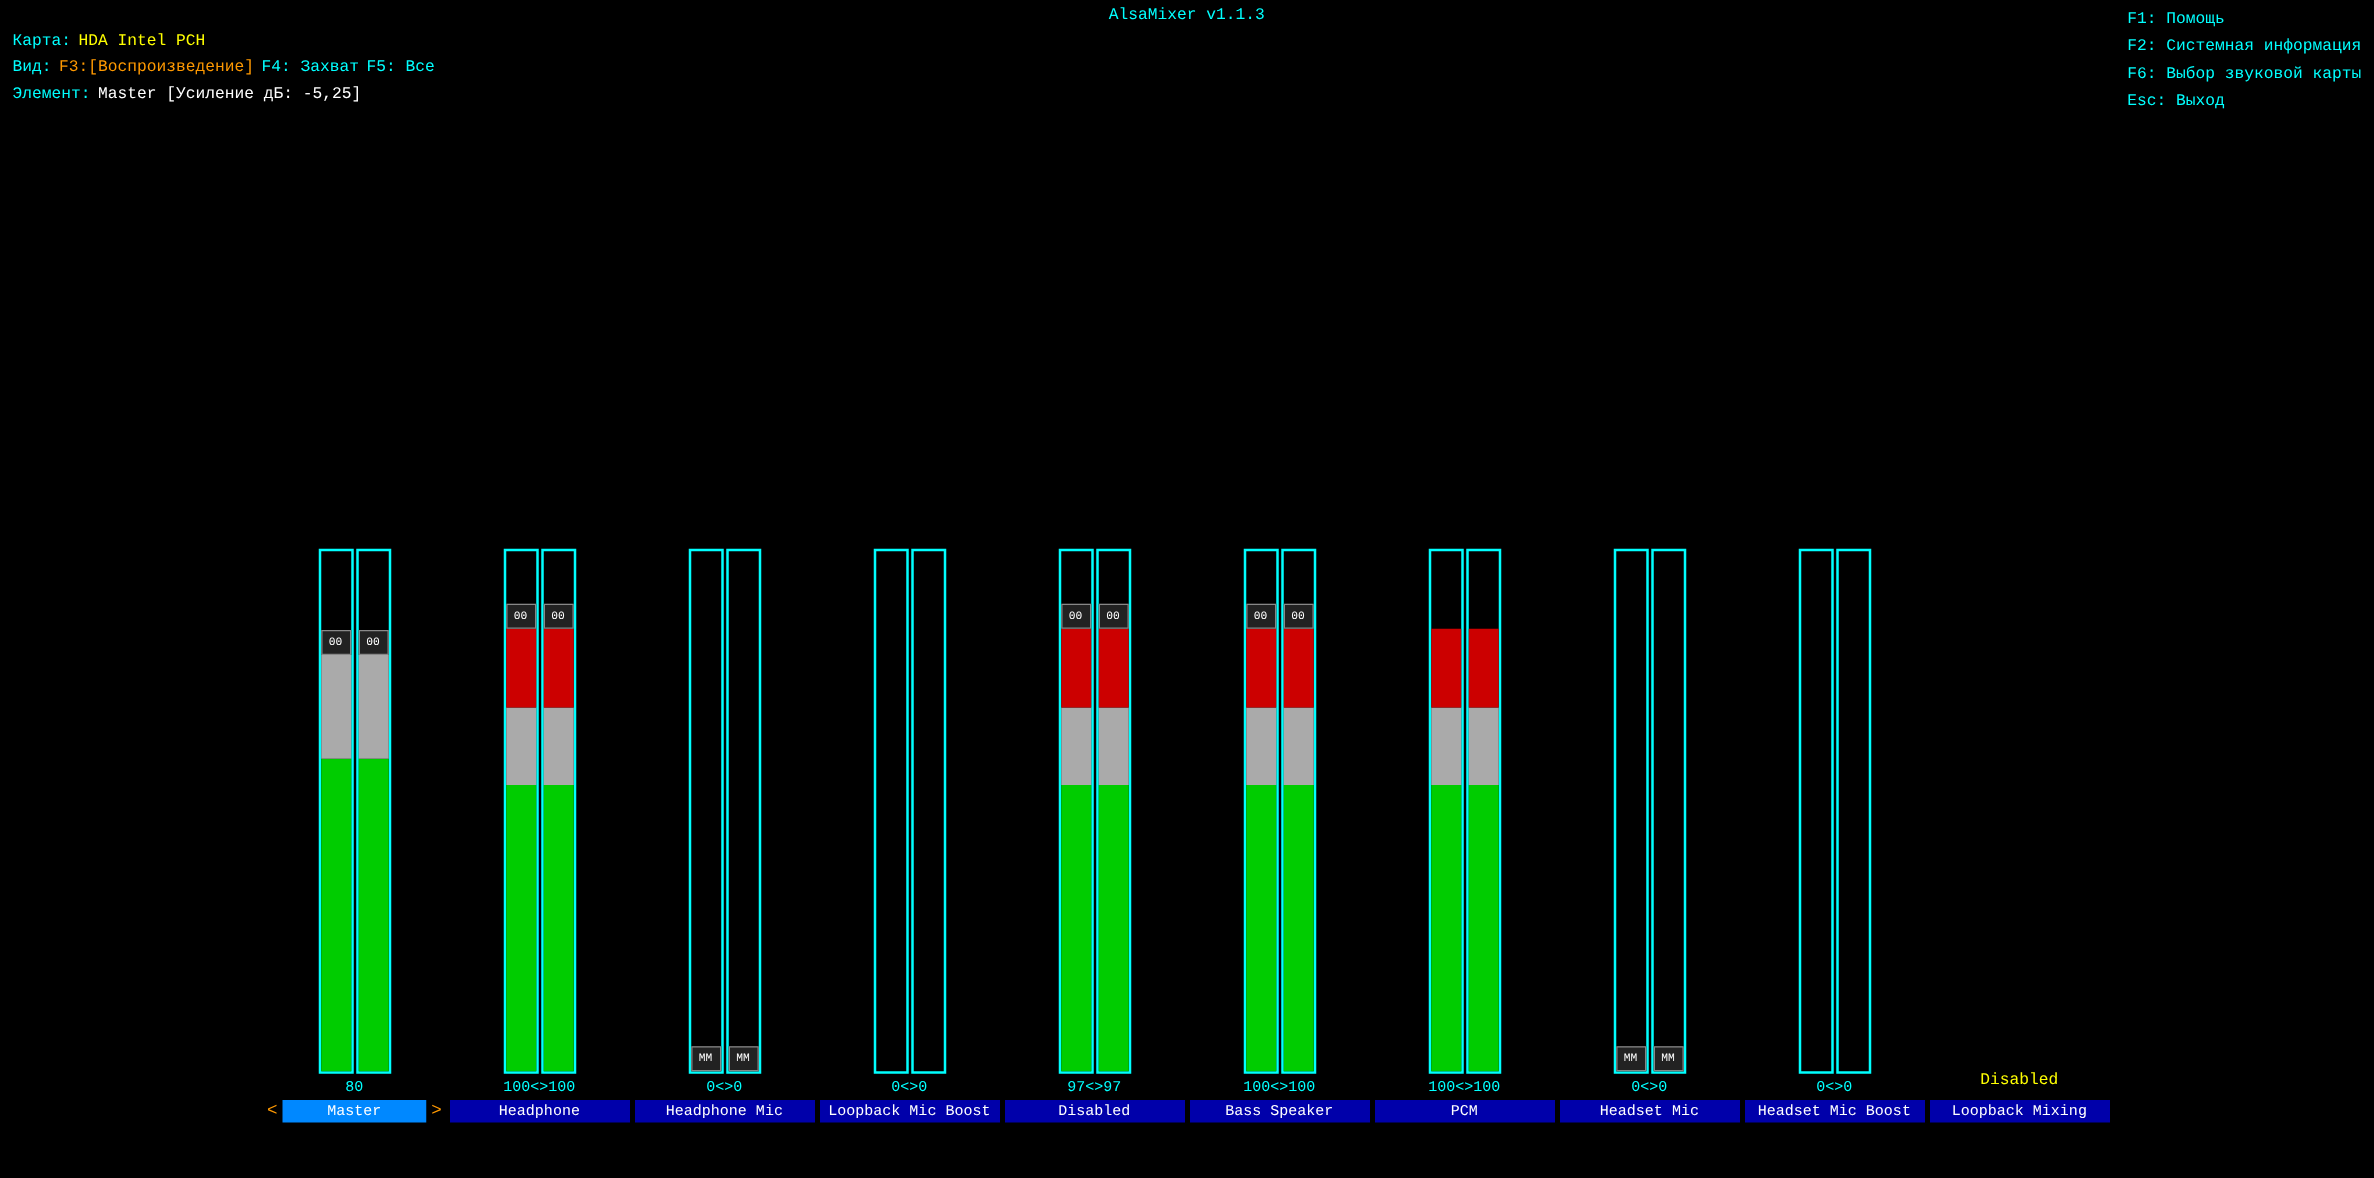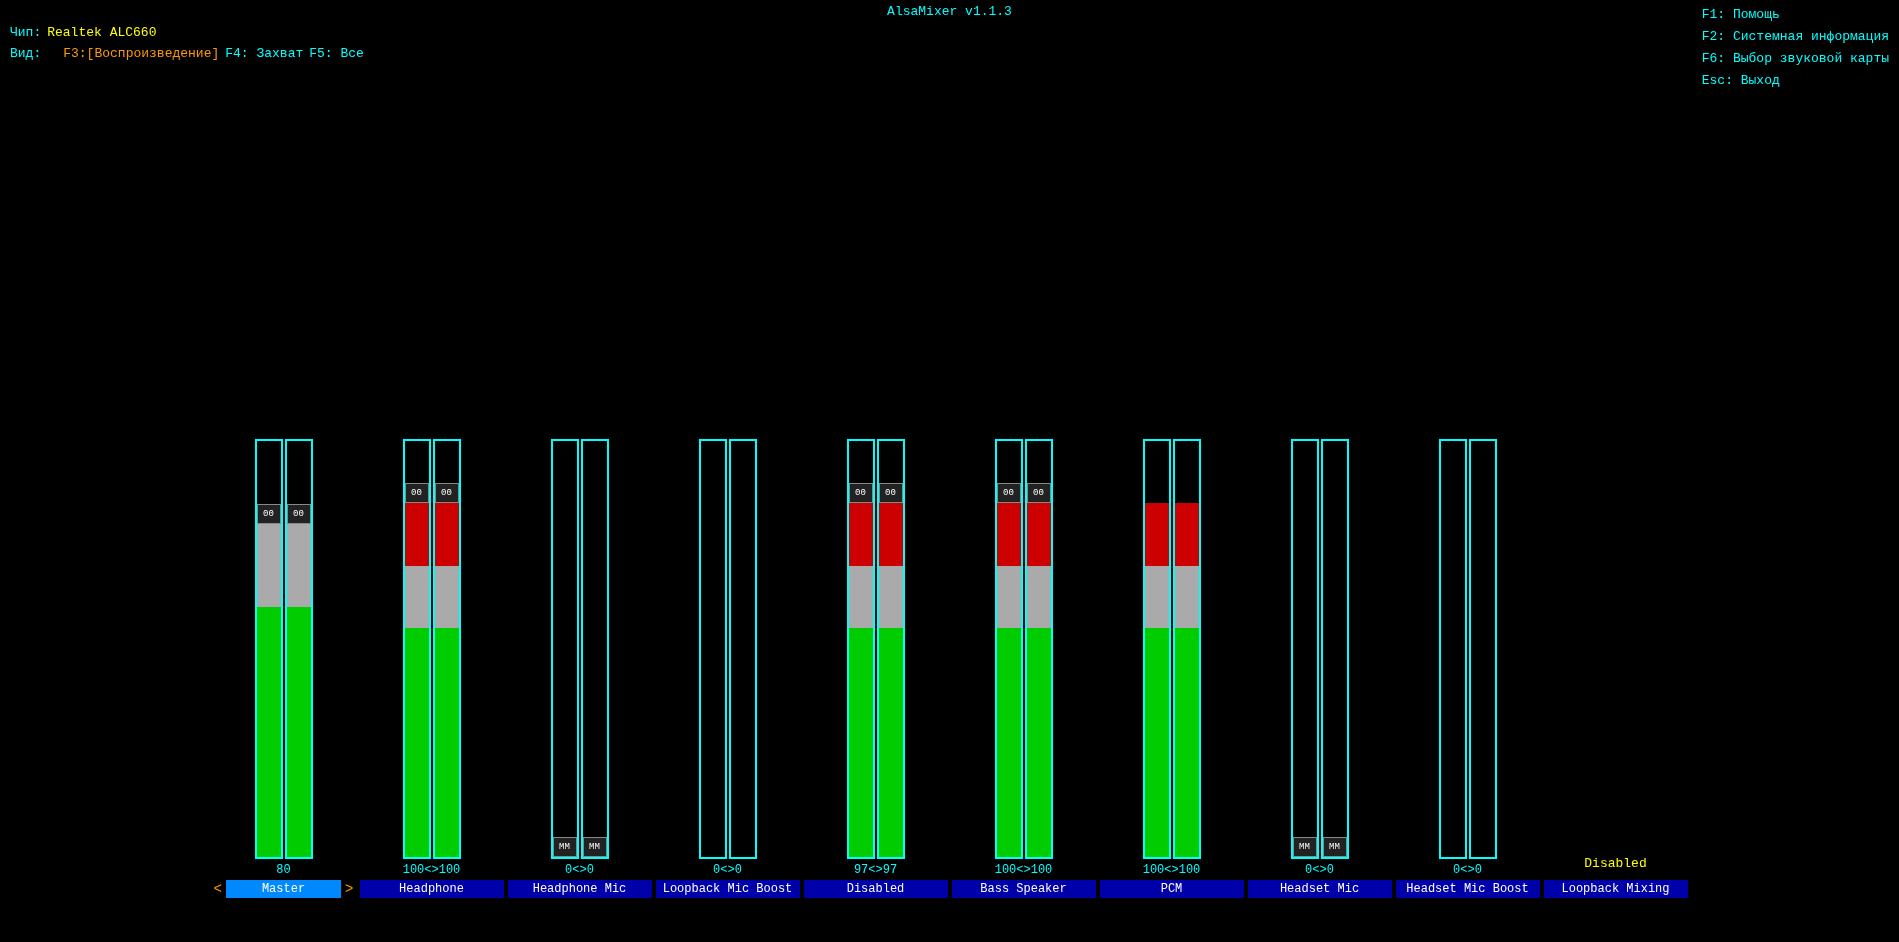--- a/index.html
+++ b/index.html
@@ -19,49 +19,53 @@
       padding: 4px 0 2px 0;
       font-size: 13px;
     }
     #header {
       padding: 2px 10px;
       line-height: 1.6;
     }
     .header-line { display: flex; gap: 6px; }
     .lbl { color: #0ff; }
     .val-yellow { color: #ff0; }
-    .val-orange { color: #f90; margin-left: 16px; }
+    .val-orange { color: #f90; }
     .val-cyan { color: #0ff; }
     .val-white { color: #fff; }
     .header-right {
       position: absolute;
       top: 4px;
       right: 10px;
       text-align: left;
       line-height: 1.7;
       color: #0ff;
     }
   </style>
 </head>
 <body>
 
 <div id="title-bar">
   <span>AlsaMixer v1.1.3</span>
 </div>
 
 <div id="header">
   <div class="header-line">
-    <span class="lbl">Чип:</span>
-    <span class="val-yellow">Realtek ALC660</span>
+    <span class="lbl">Карта:</span>
+    <span class="val-yellow">HDA Intel PCH</span>
   </div>
   <div class="header-line">
     <span class="lbl">Вид:</span>
     <span class="val-orange">F3:[Воспроизведение]</span>
     <span class="val-cyan">F4: Захват</span>
     <span class="val-cyan">F5: Все</span>
+  </div>
+  <div class="header-line">
+    <span class="lbl">Элемент:</span>
+    <span class="val-white">Master [Усиление дБ: -5,25]</span>
   </div>
 </div>
 
 <div class="header-right">
   <div>F1: Помощь</div>
   <div>F2: Системная информация</div>
   <div>F6: Выбор звуковой карты</div>
   <div>Esc: Выход</div>
 </div>
 

